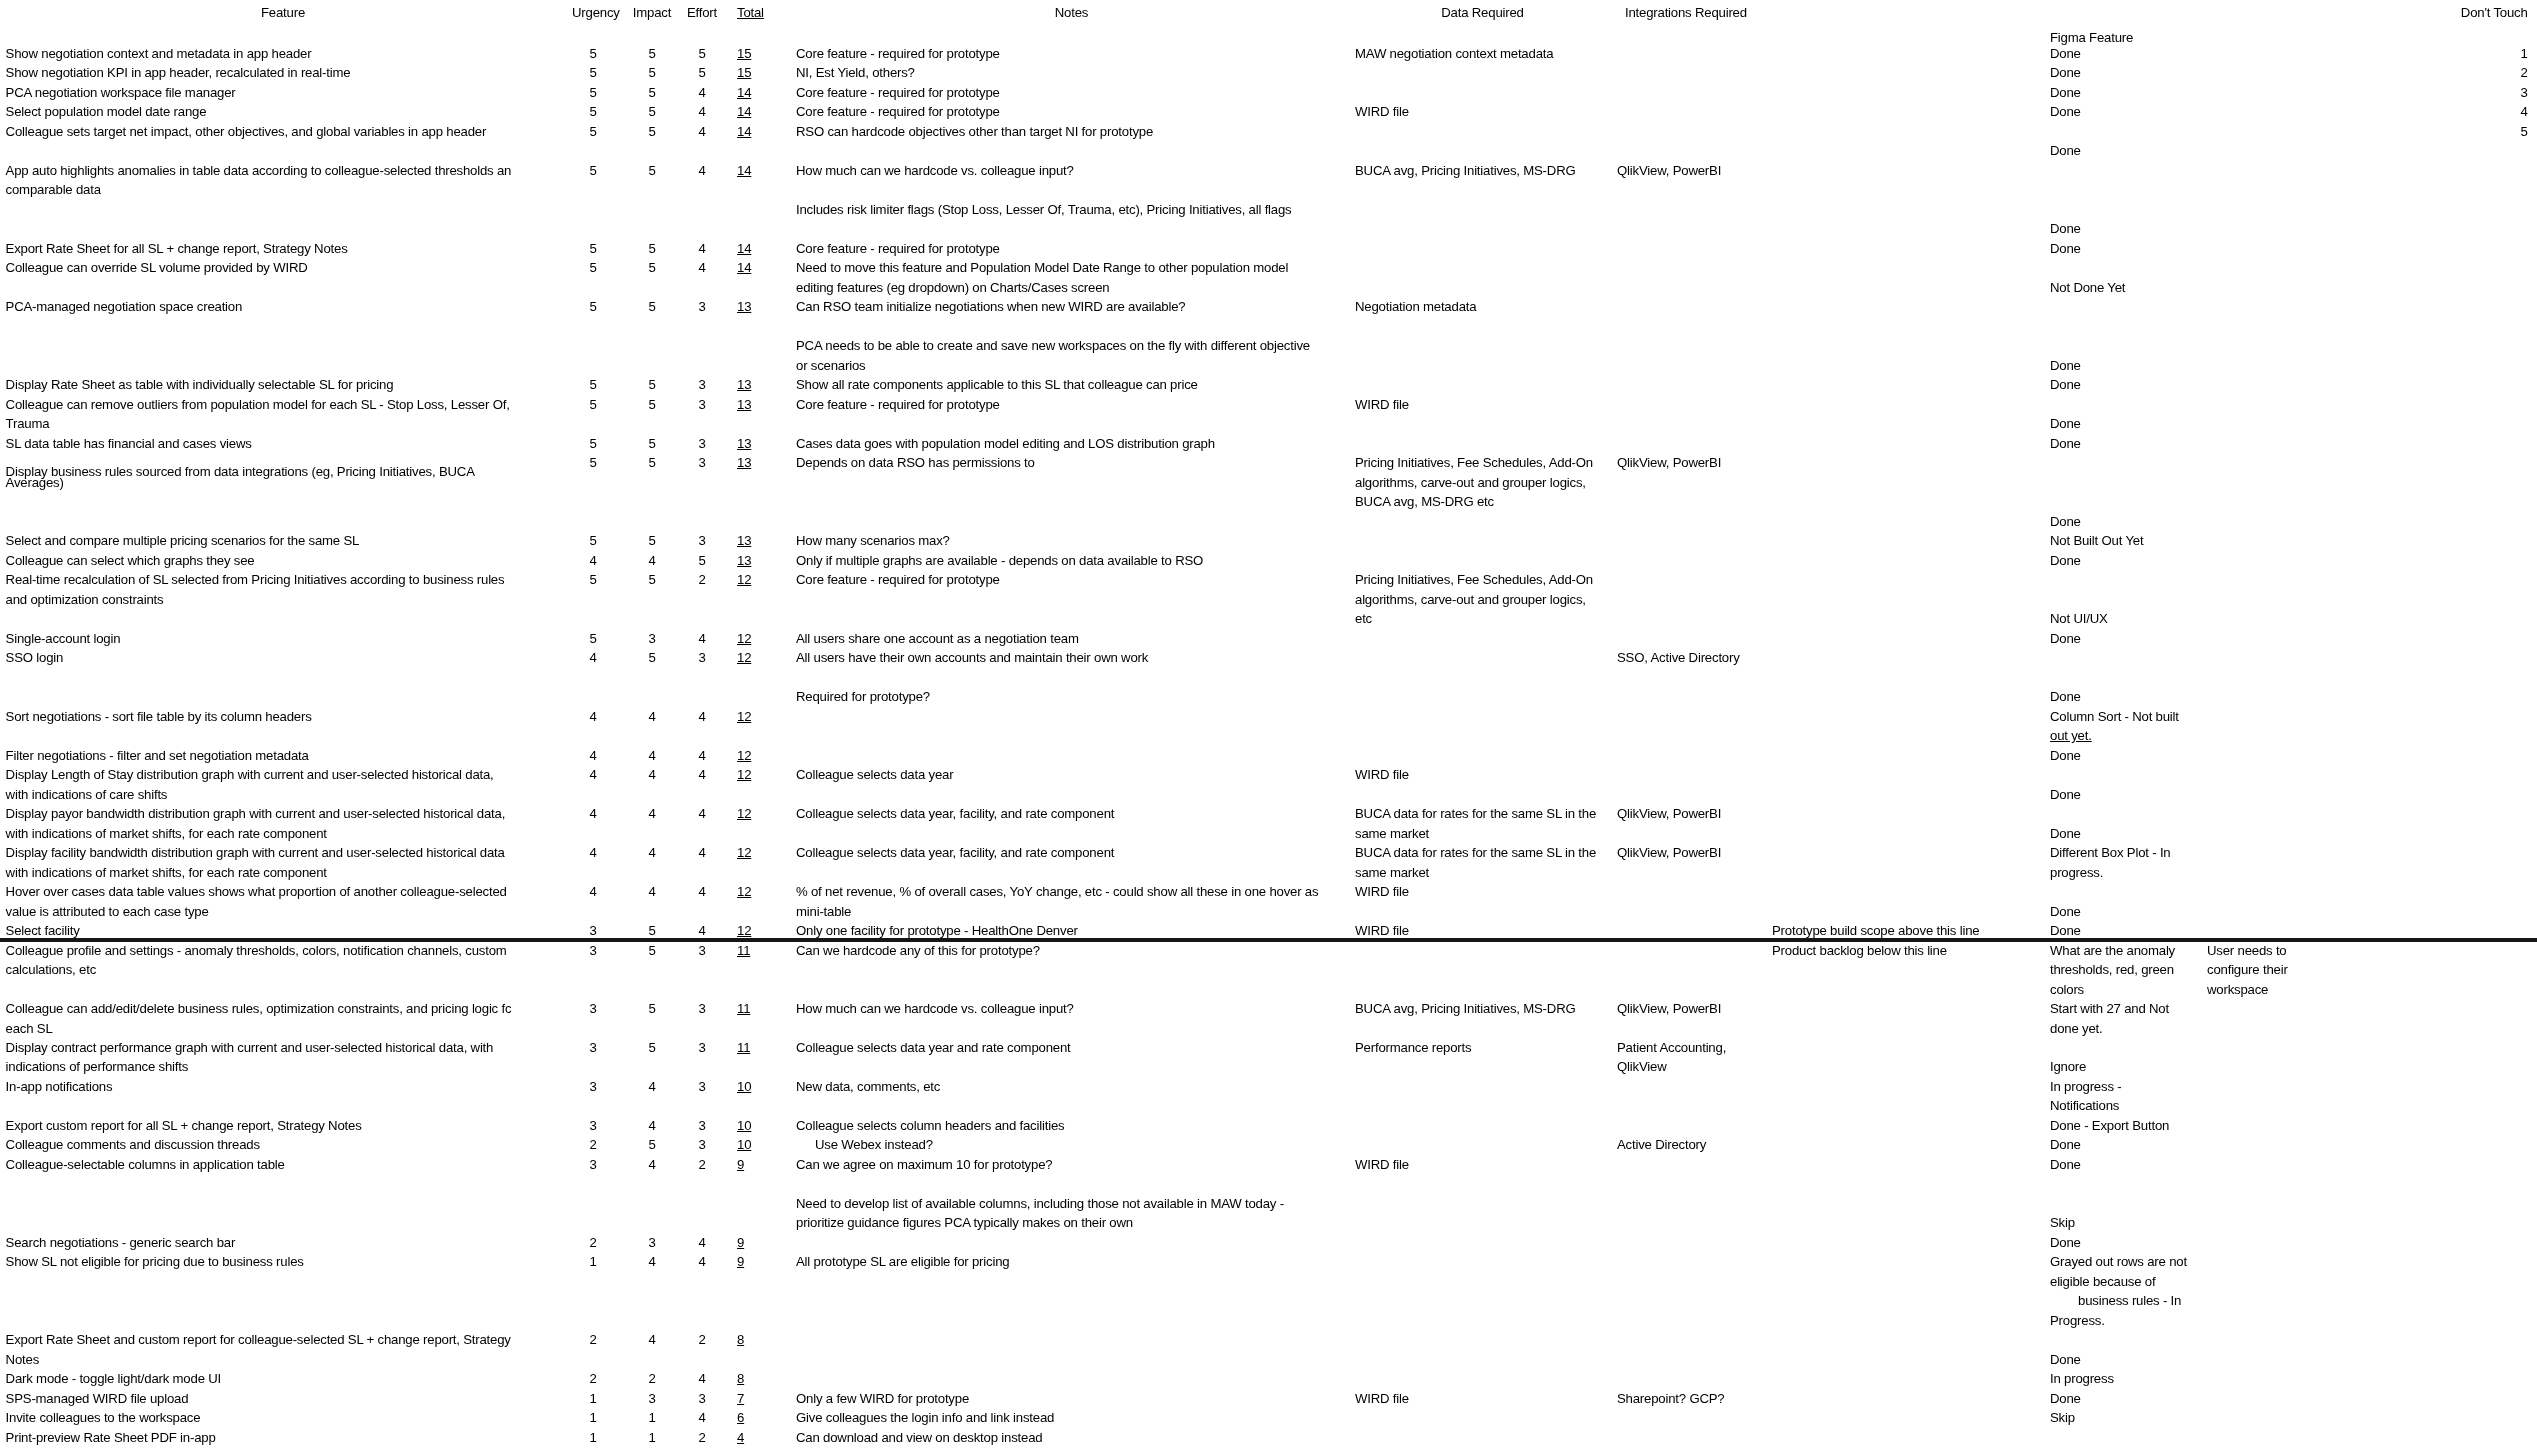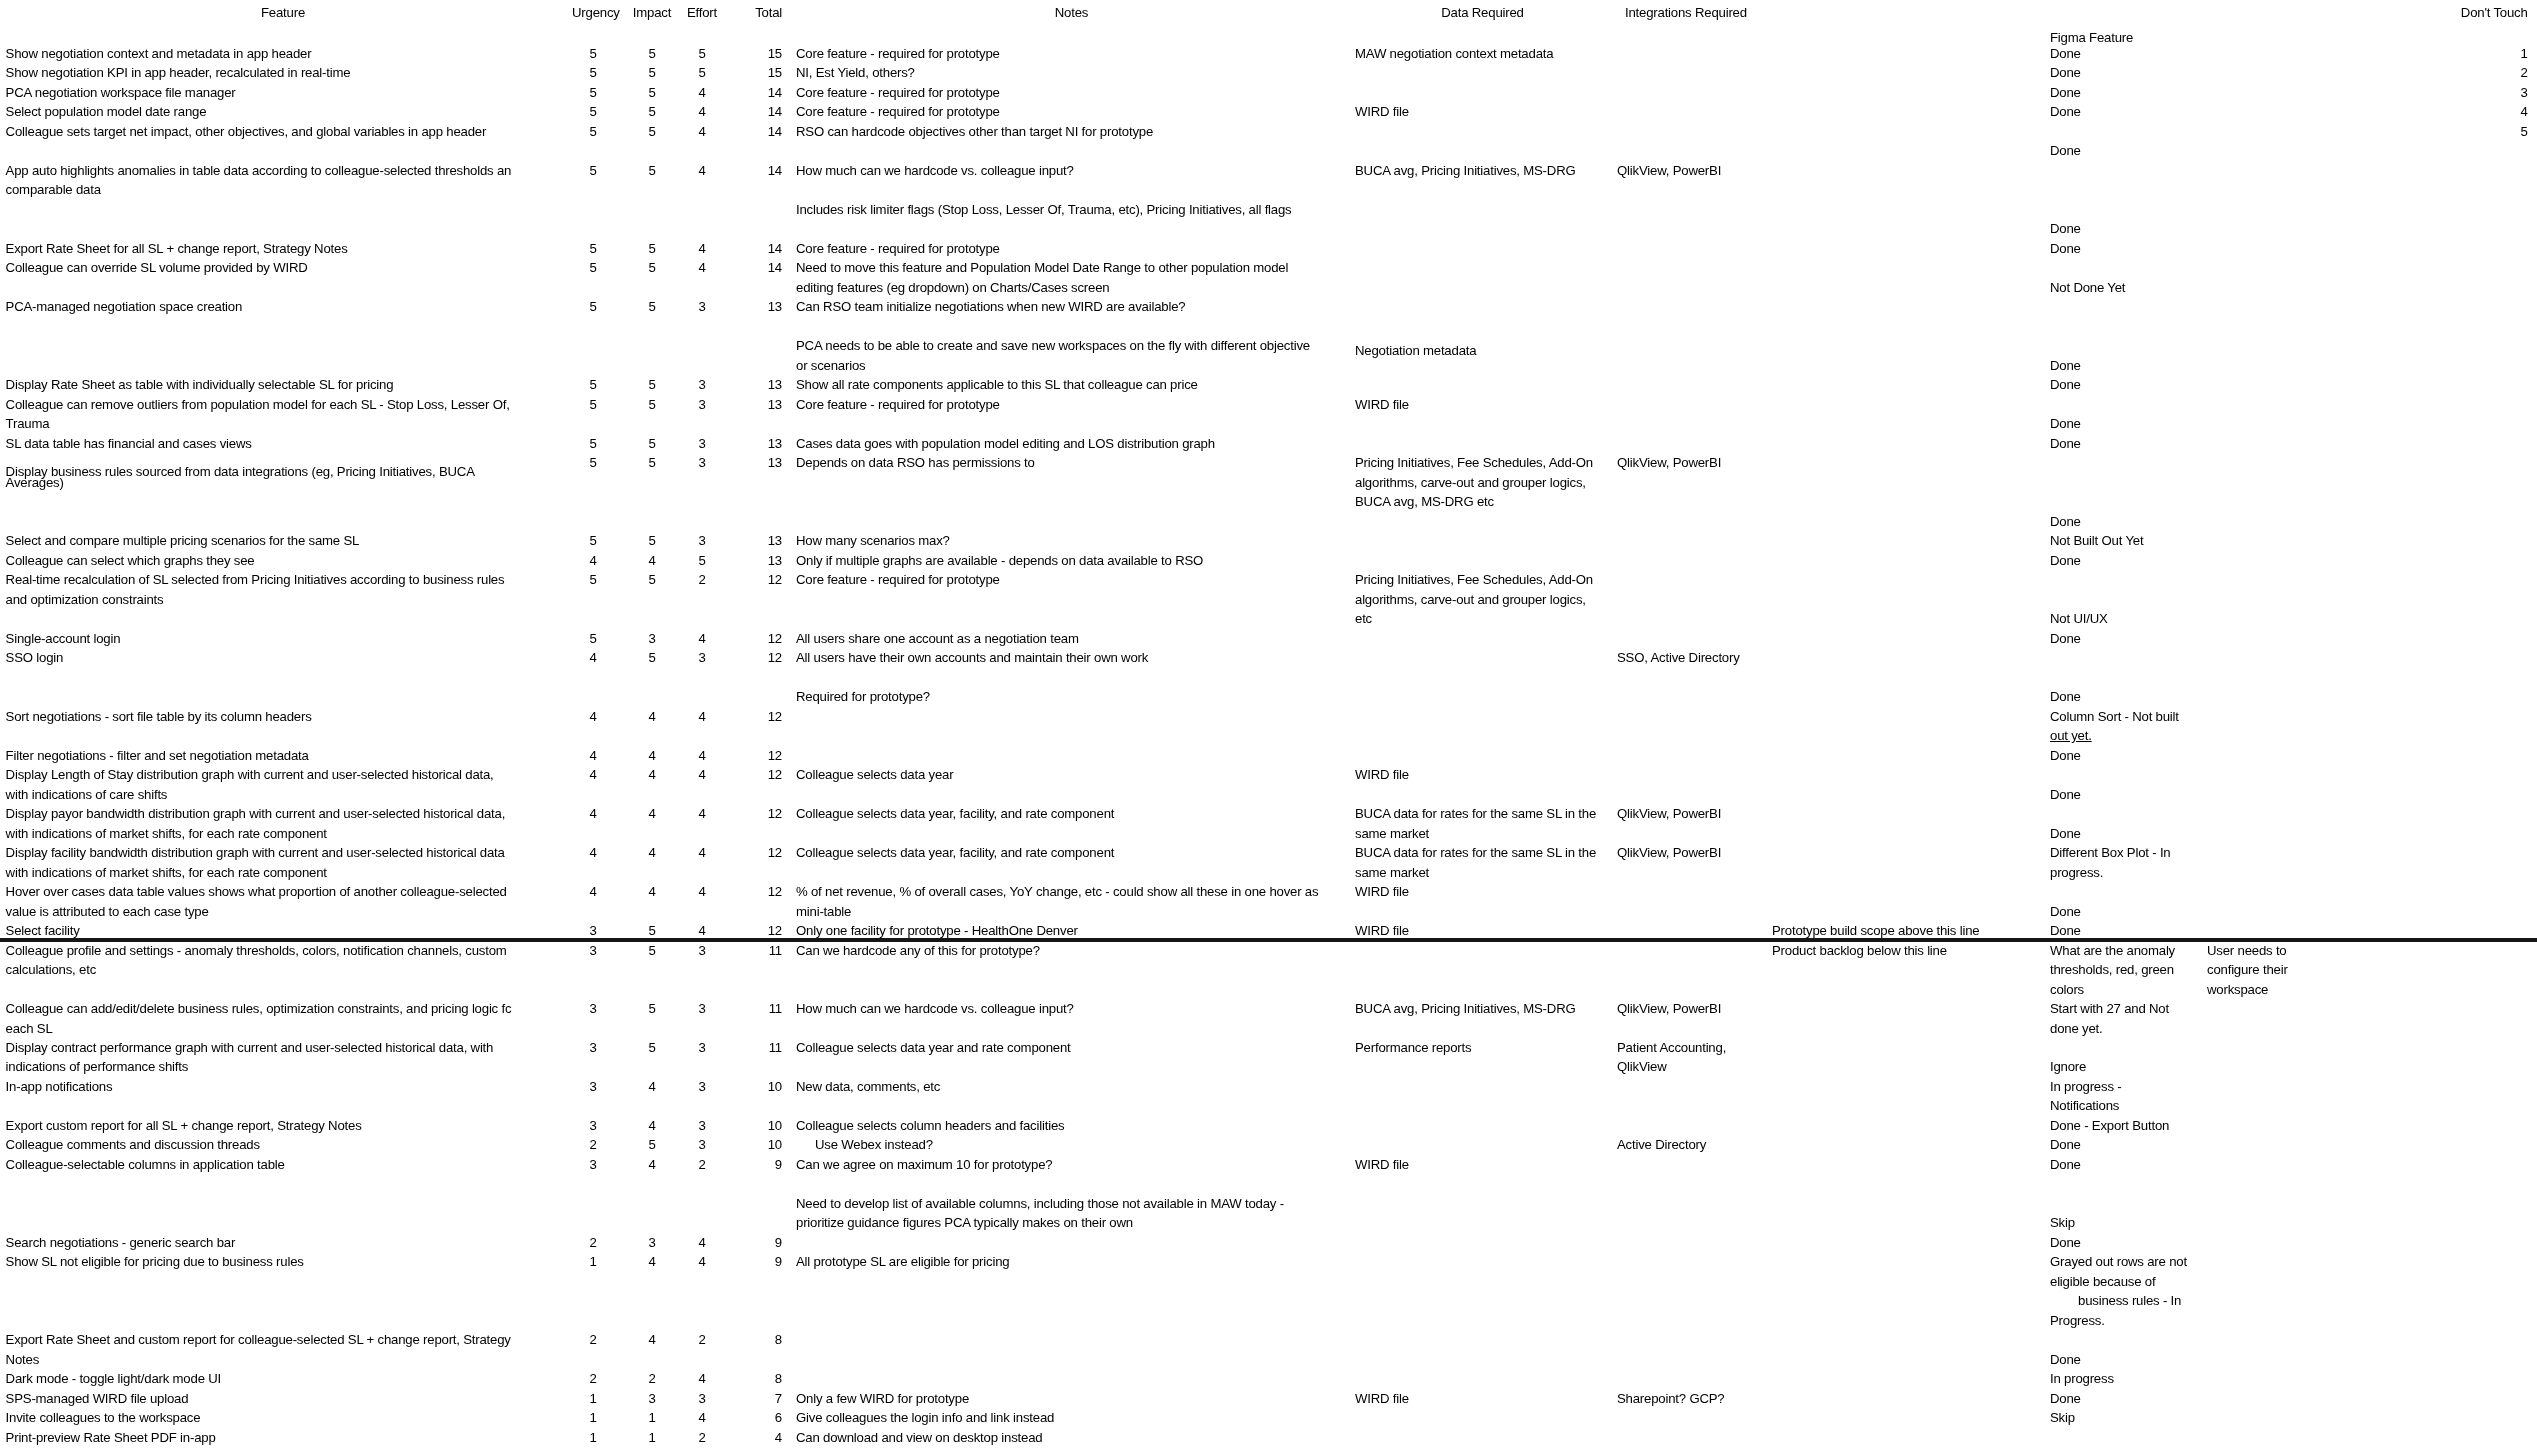--- a/index.html
+++ b/index.html
@@ -20,21 +20,21 @@
     line-height:19.5px;
     height:19.5px;
     letter-spacing:-0.2px;
     color:#000;
   }
   
   .col-f  {left:5.6px;}
   .col-u  {left:572px;  width:42px;  text-align:center;}
   .col-im {left:631px;  width:42px;  text-align:center;}
   .col-e  {left:681px;  width:42px;  text-align:center;}
-  .col-t  {left:737px; width:45px;  text-align:right;}
+  .col-t  {left:737px; width:45px;  text-align:left;text-decoration:underline;}
   .col-n  {left:796px;}
   .col-d  {left:1355px;}
   .col-g  {left:1617px;}
   .col-s  {left:1772px;}
   .col-fig{left:2050px;}
   .col-x  {left:2207px;}
   .col-dt {right:10.4px;  width:84px; text-align:right;}
   
   .h-feature{left:224px;width:118px;text-align:center;}
   .h-notes{left:1016px;width:111px;text-align:center;}
@@ -134,21 +134,21 @@
     <span class="cell col-t" style="top: 258px;">14</span>
     <span class="cell col-n" style="top: 258px;">Need to move this feature and Population Model Date Range to other population model</span>
     <span class="cell col-n" style="top: 278px;">editing features (eg dropdown) on Charts/Cases screen</span>
     <span class="cell col-fig" style="top: 278px;">Not Done Yet</span>
     <span class="cell col-f" style="top: 297px;">PCA-managed negotiation space creation</span>
     <span class="cell col-u" style="top: 297px;">5</span>
     <span class="cell col-im" style="top: 297px;">5</span>
     <span class="cell col-e" style="top: 297px;">3</span>
     <span class="cell col-t" style="top: 297px;">13</span>
     <span class="cell col-n" style="top: 297px;">Can RSO team initialize negotiations when new WIRD are available?</span>
-    <span class="cell col-d" style="top: 297px; margin-top: 44px;">Negotiation metadata</span>
+    <span class="cell col-d" style="top: 297px;">Negotiation metadata</span>
     <span class="cell col-n" style="top: 336px;">PCA needs to be able to create and save new workspaces on the fly with different objective</span>
     <span class="cell col-n" style="top: 356px;">or scenarios</span>
     <span class="cell col-fig" style="top: 356px;">Done</span>
     <span class="cell col-f" style="top: 375px;">Display Rate Sheet as table with individually selectable SL for pricing</span>
     <span class="cell col-u" style="top: 375px;">5</span>
     <span class="cell col-im" style="top: 375px;">5</span>
     <span class="cell col-e" style="top: 375px;">3</span>
     <span class="cell col-t" style="top: 375px;">13</span>
     <span class="cell col-n" style="top: 375px;">Show all rate components applicable to this SL that colleague can price</span>
     <span class="cell col-fig" style="top: 375px;">Done</span>

